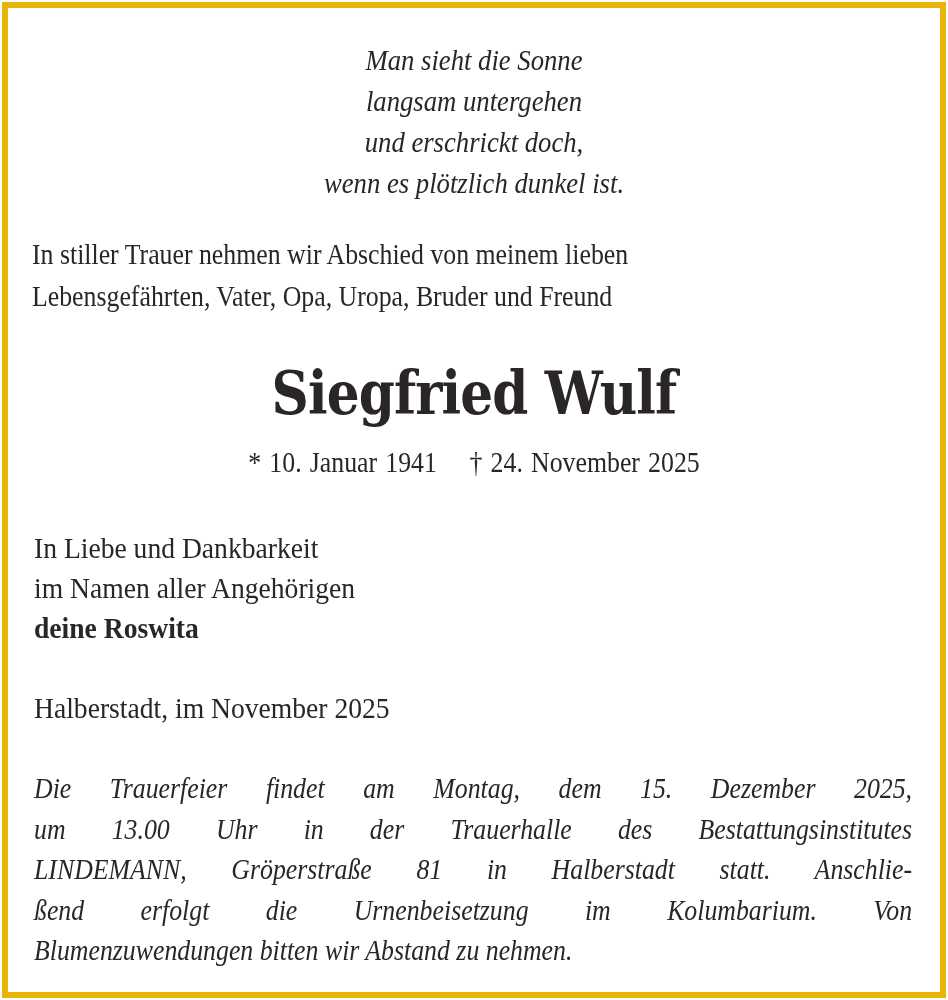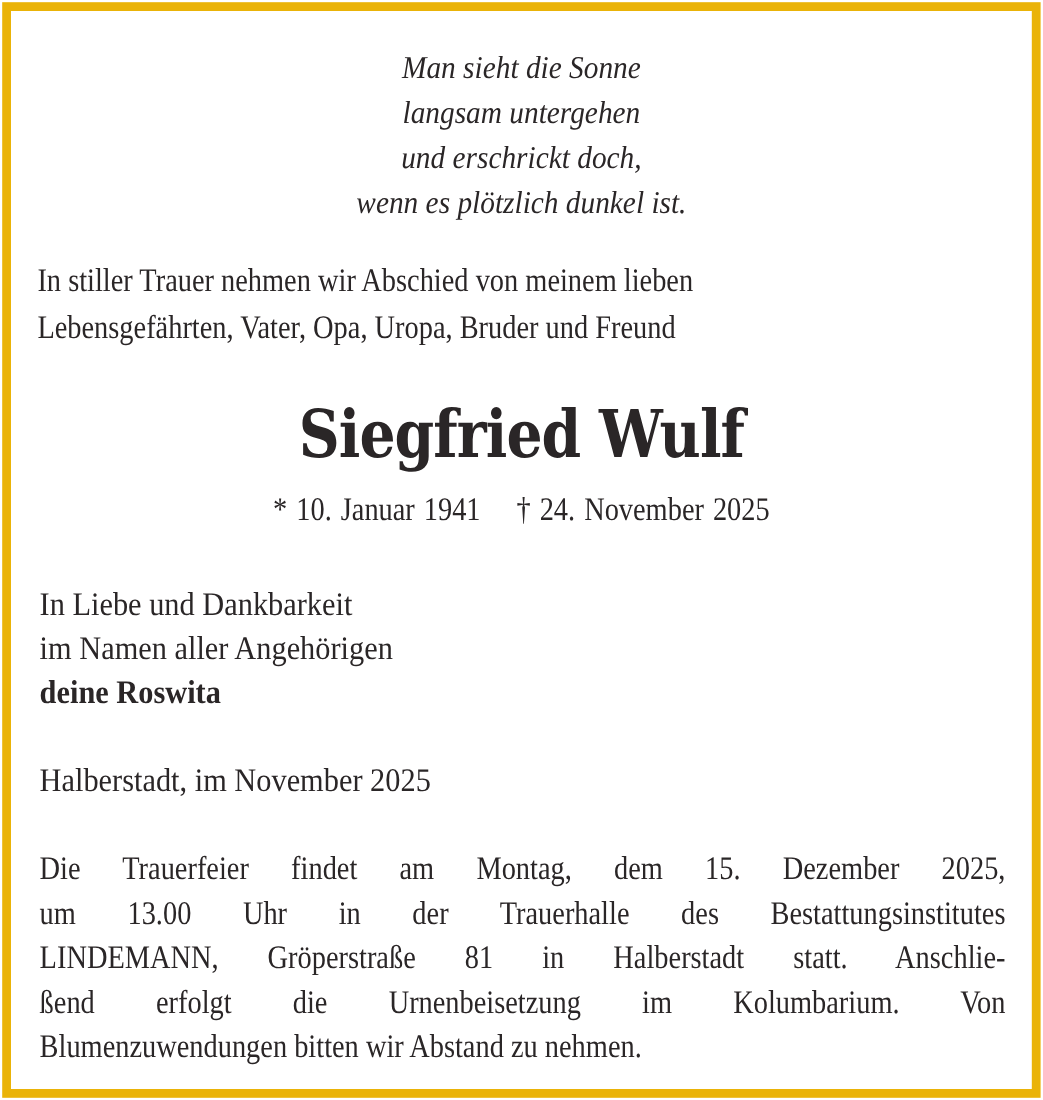--- a/index.html
+++ b/index.html
@@ -11,21 +11,21 @@
       width: 948px;
       height: 1000px;
       position: relative;
       overflow: hidden;
     }
     .frame {
       position: absolute;
       left: 2px; top: 2px;
       width: 944px; height: 996px;
       box-sizing: border-box;
-      border: 8px solid #eab308;
+      border: 6px solid #eab308;
       background: #ffffff;
     }
     .content {
       position: absolute;
       left: 0; top: 0; right: 0; bottom: 0;
       color: #2a2627;
       font-family: "Liberation Serif", "DejaVu Serif", serif;
     }
     .line { position: absolute; white-space: nowrap; }
     .center { left: 0; right: 0; text-align: center; }
@@ -106,21 +106,21 @@
     <div class="line center dates" style="top:437px;">
       <span>* 10. Januar 1941</span><span class="gap"></span><span>† 24. November 2025</span>
     </div>
 
     <div class="line sig" style="top:523px;">In Liebe und Dankbarkeit</div>
     <div class="line sig" style="top:563px;">im Namen aller Angehörigen</div>
     <div class="line sig bold" style="top:603px;">deine Roswita</div>
 
     <div class="line sig" style="top:683px;">Halberstadt, im November 2025</div>
 
-    <div class="body-p" style="top:760px;">
+    <div class="body-p" style="top:760px;font-style:italic;">
       <div class="inner">
         <span class="l">Die Trauerfeier findet am Montag, dem 15. Dezember 2025,</span>
         <span class="l">um 13.00 Uhr in der Trauerhalle des Bestattungsinstitutes</span>
         <span class="l">LINDEMANN, Gröperstraße 81 in Halberstadt statt. Anschlie-</span>
         <span class="l">ßend erfolgt die Urnenbeisetzung im Kolumbarium. Von</span>
         <span class="l last">Blumenzuwendungen bitten wir Abstand zu nehmen.</span>
       </div>
     </div>
 
   </div>

